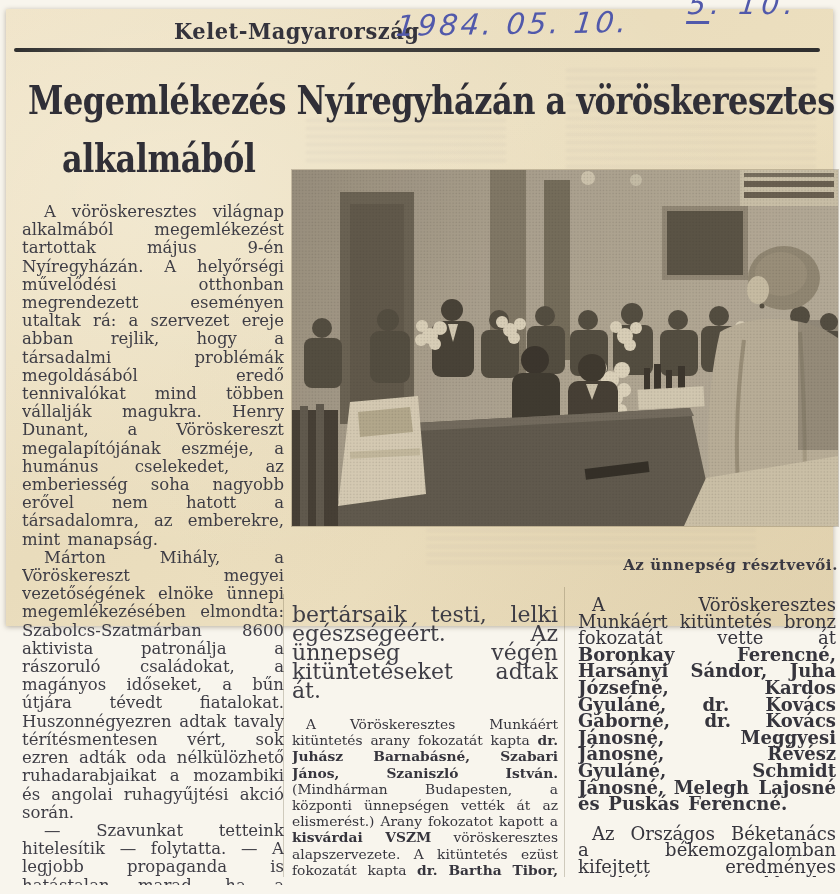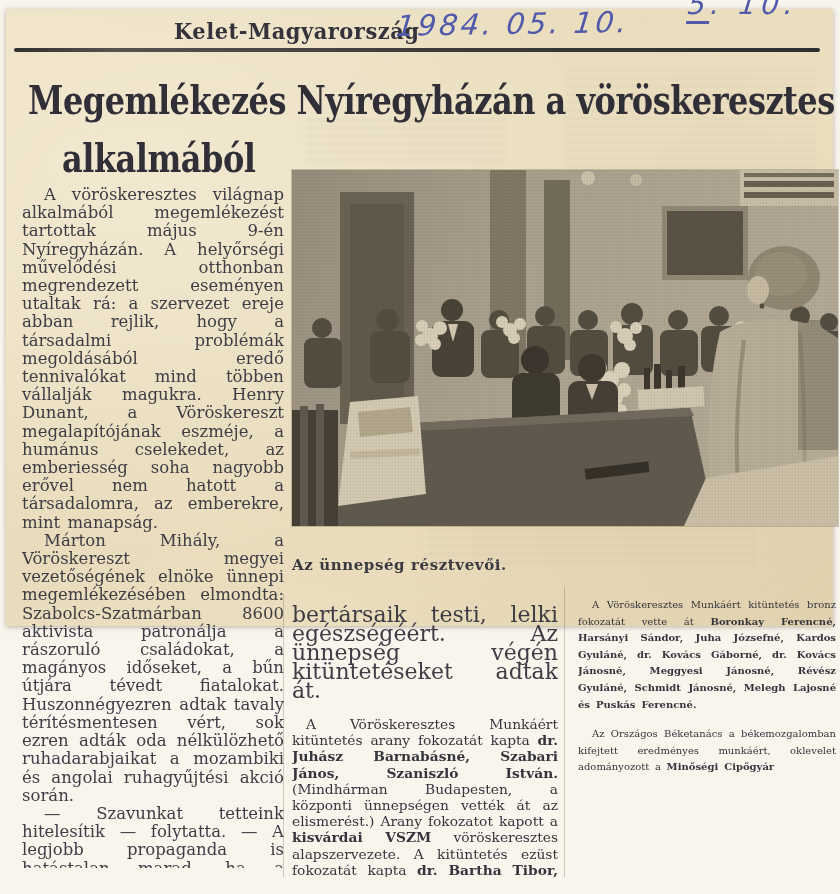--- a/index.html
+++ b/index.html
@@ -48,37 +48,37 @@
     transform:scaleY(1.22);transform-origin:top left;white-space:nowrap;
   }
   .headline2{
     position:absolute;left:56px;top:126px;
     font-size:32px;font-weight:bold;color:#302f37;letter-spacing:-.5px;
     transform:scaleY(1.22);transform-origin:top left;white-space:nowrap;
   }
   
   .col{position:absolute;overflow:hidden;color:#3e3d45;text-align:justify;}
   .col p{margin:0;}
-  .col-left{left:16px;top:177px;width:262px;height:682px;
+  .col-left{left:16px;top:194px;width:262px;height:682px;
     font-size:16.5px;line-height:18.2px;word-spacing:2px;}
   .col-left p{text-indent:22px;}
   .col-mid{left:286px;top:596px;width:266px;height:272px;}
   .col-mid .continuation{font-size:22px;line-height:19px;word-spacing:2px;margin-bottom:16px;}
   .col-mid .awards p{font-size:13.8px;line-height:16.2px;text-indent:14px;word-spacing:1px;margin-bottom:10px;color:#36353d;}
   .col-right{left:572px;top:588px;width:258px;height:280px;}
-  .col-right p{font-size:10px;line-height:16.6px;text-indent:14px;word-spacing:2.5px;margin-bottom:13px;color:#36353d;}
+  .col-right p{font-size:18px;line-height:16.6px;text-indent:14px;word-spacing:2.5px;margin-bottom:13px;color:#36353d;}
   .col b{font-weight:bold;}
   .v-divider{position:absolute;width:1px;background:rgba(100,88,60,.28);}
   
   .photo{position:absolute;left:286px;top:161px;width:546px;height:356px;overflow:hidden;
     box-shadow:0 0 0 1px rgba(70,60,40,.25);}
   .photo svg{display:block;}
   .caption{
     position:absolute;left:286px;top:547px;width:546px;
-    text-align:left;font-size:15px;font-weight:bold;color:#3a3942;letter-spacing:.6px;
+    text-align:right;font-size:15px;font-weight:bold;color:#3a3942;letter-spacing:.6px;
   }
   
   .ghost{position:absolute;opacity:.05;filter:blur(1.5px);pointer-events:none;
     background:repeating-linear-gradient(180deg,#55506a 0 3px,transparent 3px 8px);}
 </style>
 </head>
 <body>
 
 <div class="clipping">
 

